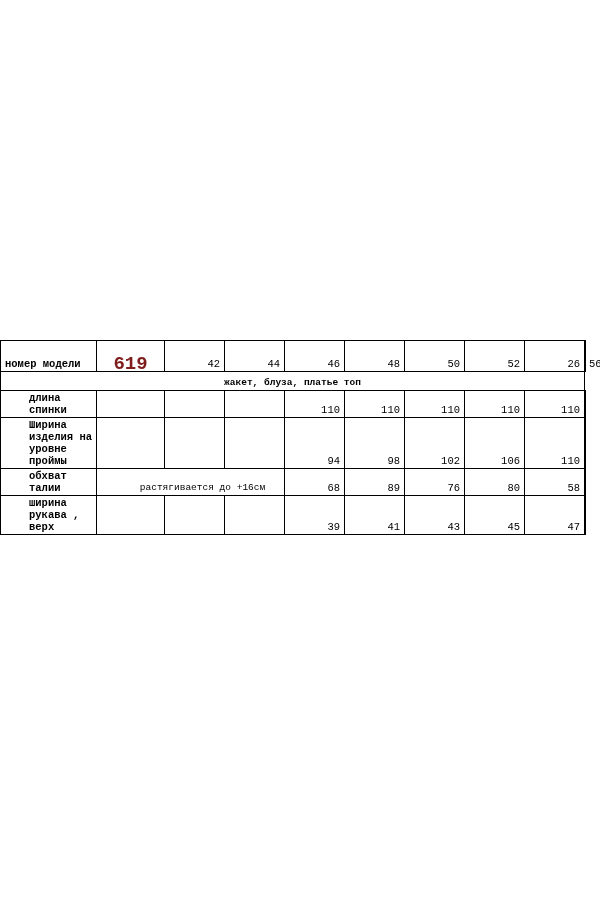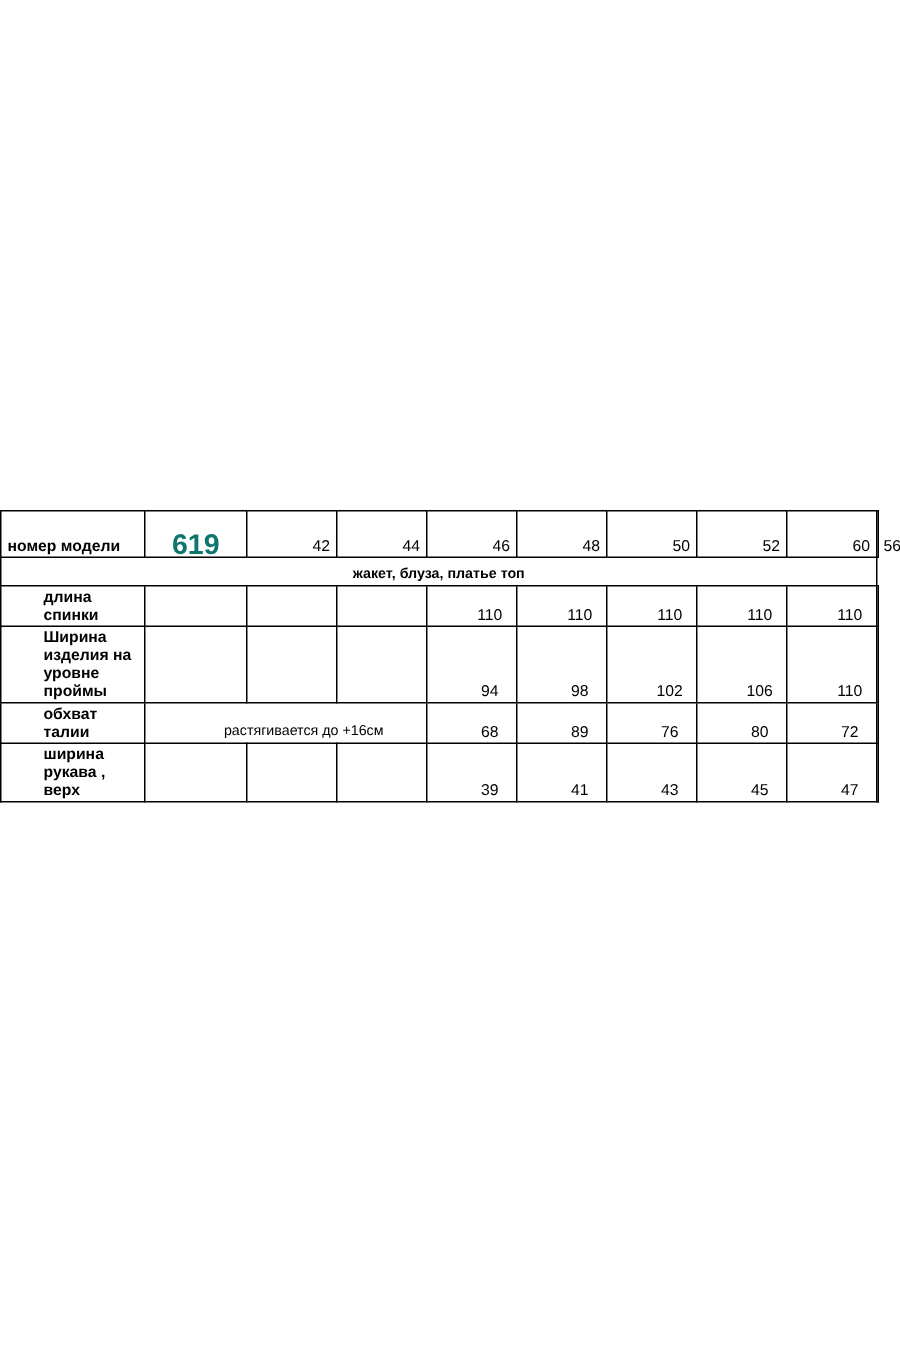--- a/index.html
+++ b/index.html
@@ -12,20 +12,21 @@
     height: 900px;
     font-family: "Liberation Sans", sans-serif;
     position: relative;
     overflow: hidden;
   }
   #sheet {
     position: absolute;
     left: 0;
     top: 340px;
     width: 532px;
+    font-family: Liberation Mono, monospace;
   }
   table.size-table {
     border-collapse: collapse;
     table-layout: fixed;
     width: 586px;
     margin-left: 0px;
     font-size: 10px;
     color: #000;
   }
   table.size-table td {
@@ -39,34 +40,34 @@
   .col-model { width: 68px; }
   .col-sz    { width: 60px; }
 
   td.label {
     font-weight: bold;
     font-size: 10.5px;
     text-align: left;
     vertical-align: bottom;
   }
   td.model-num {
-    color: #0f766e;
+    color: #7f1d1d;
     font-size: 19px;
     font-weight: bold;
     text-align: center;
     vertical-align: middle;
     letter-spacing: 0px;
   }
   td.size-head {
     text-align: right;
     font-size: 10.5px;
     vertical-align: bottom;
   }
   td.num {
-    text-align: center;
+    text-align: right;
     font-size: 10.5px;
   }
   td.category {
     text-align: center;
     font-weight: bold;
     font-size: 9.5px;
     padding-top: 2px;
     padding-bottom: 2px;
   }
   td.note {
@@ -102,21 +103,21 @@
     <tbody>
       <tr class="header-row">
         <td class="label">номер модели</td>
         <td class="model-num">619</td>
         <td class="size-head">42</td>
         <td class="size-head">44</td>
         <td class="size-head">46</td>
         <td class="size-head">48</td>
         <td class="size-head">50</td>
         <td class="size-head">52</td>
-        <td class="size-head">60</td>
+        <td class="size-head">26</td>
         <td class="size-head">56</td>
       </tr>
 
       <tr class="cat-row">
         <td class="category" colspan="9">жакет, блуза, платье топ</td>
       </tr>
 
       <tr class="tall">
         <td class="label">длина спинки</td>
         <td class="blank"></td>
@@ -144,21 +145,21 @@
       </tr>
 
 
       <tr class="tall">
         <td class="label">обхват талии</td>
         <td class="note" colspan="3">растягивается до +16см</td>
         <td class="num">68</td>
         <td class="num">89</td>
         <td class="num">76</td>
         <td class="num">80</td>
-        <td class="num">72</td>
+        <td class="num">58</td>
         <td class="num">88</td>
       </tr>
 
 
       <tr class="tall">
         <td class="label two-line">ширина рукава , верх</td>
         <td class="blank"></td>
         <td class="num"></td>
         <td class="num"></td>
         <td class="num">39</td>

